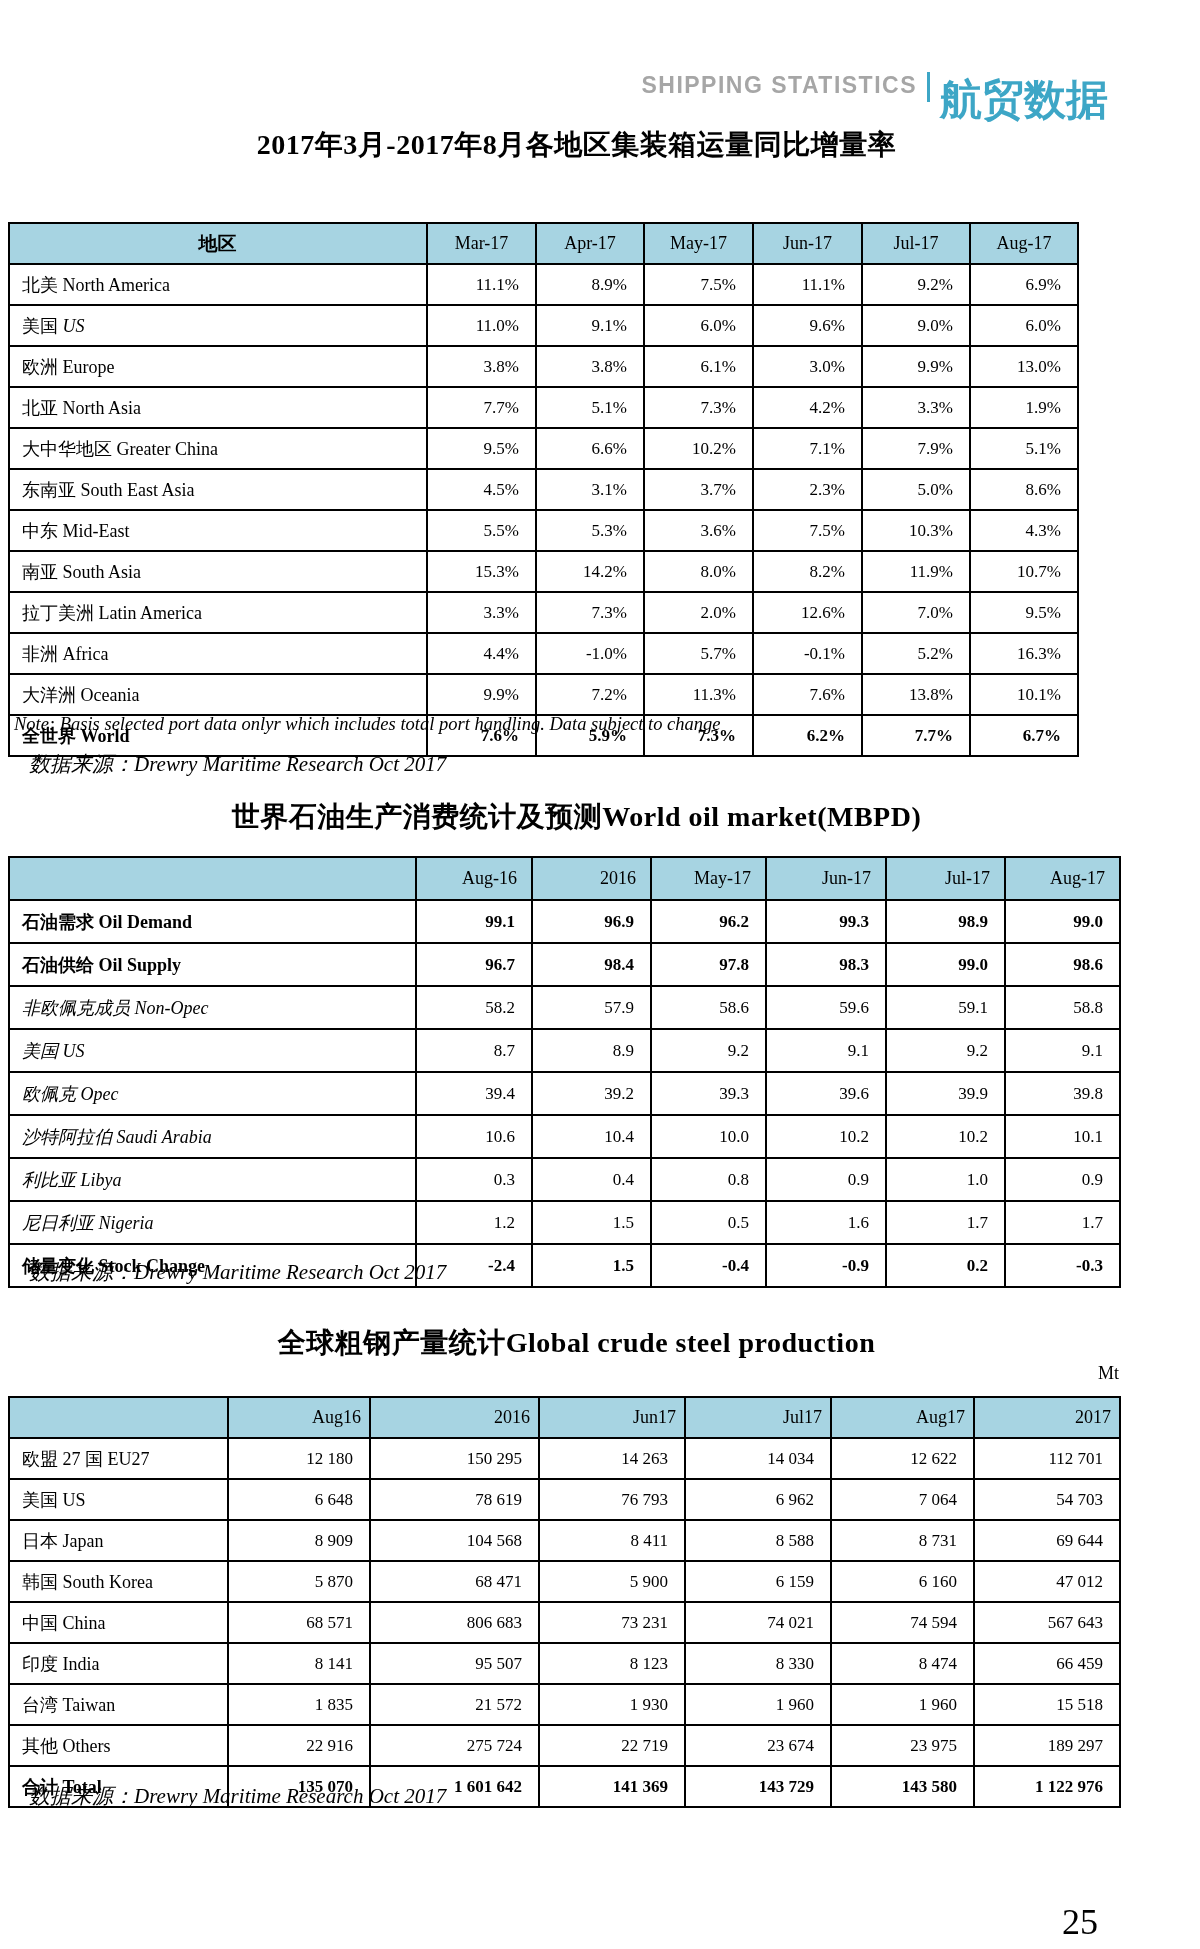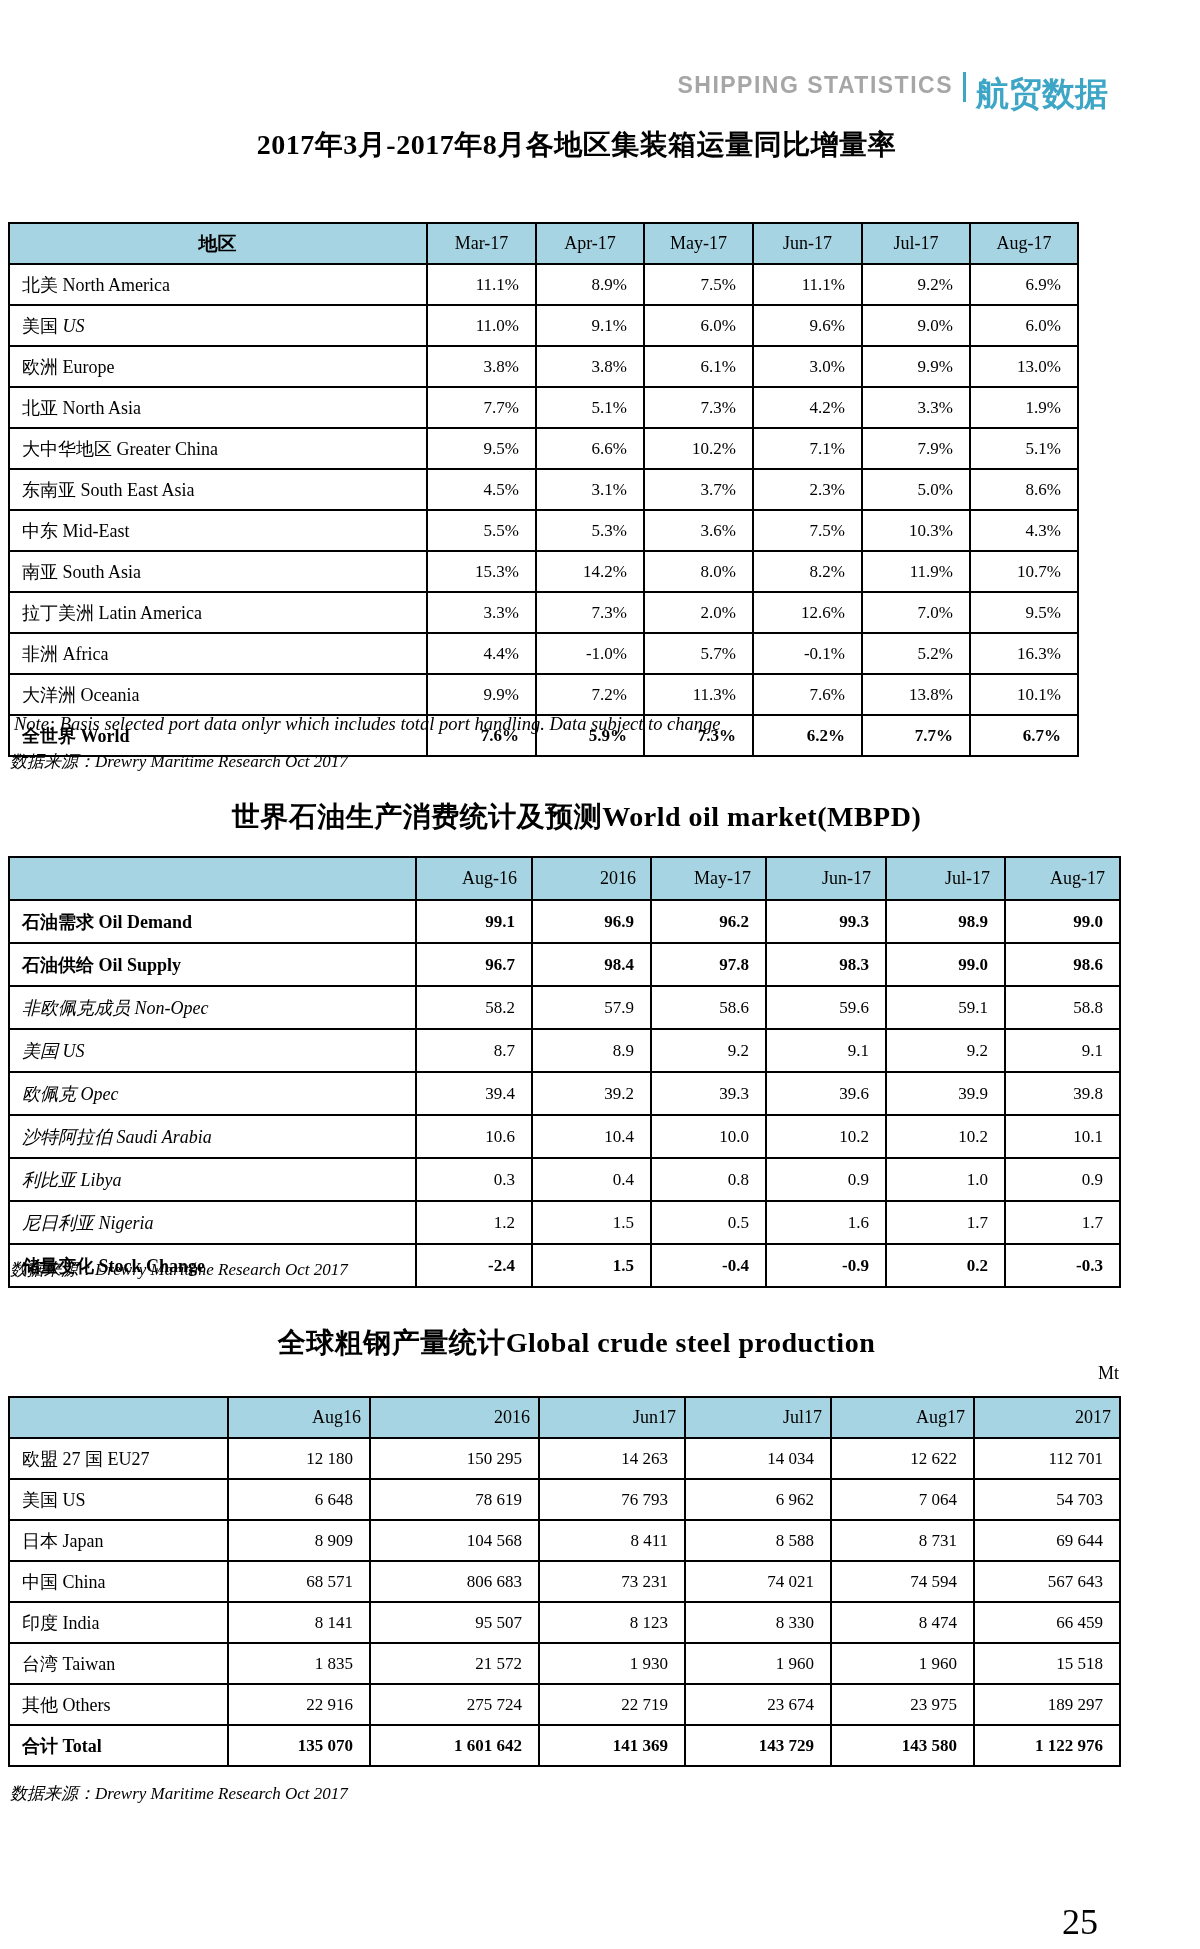--- a/index.html
+++ b/index.html
@@ -13,21 +13,21 @@
   .doc-header { position:absolute; top:72px; right:92px; display:flex; align-items:flex-start; }
   .stats-label {
     font-family:"Liberation Sans", sans-serif;
     color:#a6a6a6; font-size:23px; letter-spacing:1.5px; font-weight:600;
   }
   .header-sep {
     display:inline-block; width:0; height:30px;
     border-left:3px solid #3da6c6; margin:0 10px;
   }
   .brand-label {
-    color:#3da6c6; font-size:33px; font-weight:bold;
+    color:#3da6c6; font-size:42px; font-weight:bold;
     font-family:Liberation Sans, sans-serif;
   }
 
   .section-title {
     position:absolute; left:0; width:1153px; text-align:center;
     font-size:28px; font-weight:bold; letter-spacing:0.5px;
   }
   #title1 { top:126px; }
   #title2 { top:798px; }
   #title3 { top:1303px;margin-top:21px; }
@@ -58,21 +58,21 @@
 
   tr.style-bold td, tr.style-bold span { font-weight:bold; }
   tr.style-italic td.label-col, tr.style-italic span { font-style:italic; }
   tr.style-en-italic .en { font-style:italic; }
 
   .note-line {
     position:absolute; left:14px; font-style:italic; font-size:18.5px;
   }
   #note1 { top:714px; }
   .source-line {
-    position:absolute; left:10px; font-style:italic; font-size:17px;
+    position:absolute; left:29px; font-style:italic; font-size:21px;
   }
   #source1 { top:750px; }
   #source2 { top:1258px; }
   #source3 { top:1782px; }
 
   #mt-label { position:absolute; top:1363px; right:81px; font-size:18px; }
 
   #page-number { position:absolute; top:1901px; right:102px; font-size:36px; }
 </style>
 </head>
@@ -378,20 +378,29 @@
       <tr class="style-normal">
         <td class="label-col"><span class="zh">日本</span> <span class="en">Japan</span></td>
         <td class="num">8 909</td>
         <td class="num">104 568</td>
         <td class="num">8 411</td>
         <td class="num">8 588</td>
         <td class="num">8 731</td>
         <td class="num">69 644</td>
       </tr>
       <tr class="style-normal">
+        <td class="label-col"><span class="zh">韩国</span> <span class="en">South Korea</span></td>
+        <td class="num">5 870</td>
+        <td class="num">68 471</td>
+        <td class="num">5 900</td>
+        <td class="num">6 159</td>
+        <td class="num">6 160</td>
+        <td class="num">47 012</td>
+      </tr>
+      <tr class="style-normal">
         <td class="label-col"><span class="zh">中国</span> <span class="en">China</span></td>
         <td class="num">68 571</td>
         <td class="num">806 683</td>
         <td class="num">73 231</td>
         <td class="num">74 021</td>
         <td class="num">74 594</td>
         <td class="num">567 643</td>
       </tr>
       <tr class="style-normal">
         <td class="label-col"><span class="zh">印度</span> <span class="en">India</span></td>

